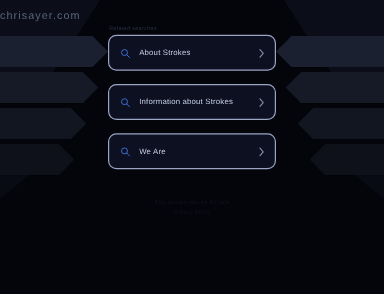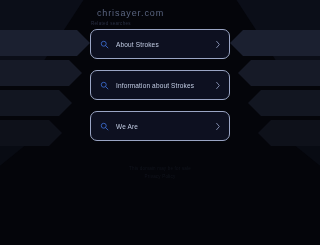--- a/index.html
+++ b/index.html
@@ -85,21 +85,20 @@
     clip-path: polygon(38% 0, 100% 0, 100% 100%);
     background: #080b13;
   }
 
   
   .domain-title {
     position: absolute;
     top: 8px;
     left: 0;
     width: 261px;
-    text-align: center;
     font-size: 9px;
     letter-spacing: 0.9px;
     color: #5a6580;
     z-index: 5;
     user-select: none;
   }
 
   
   .related-label {
     position: absolute;

